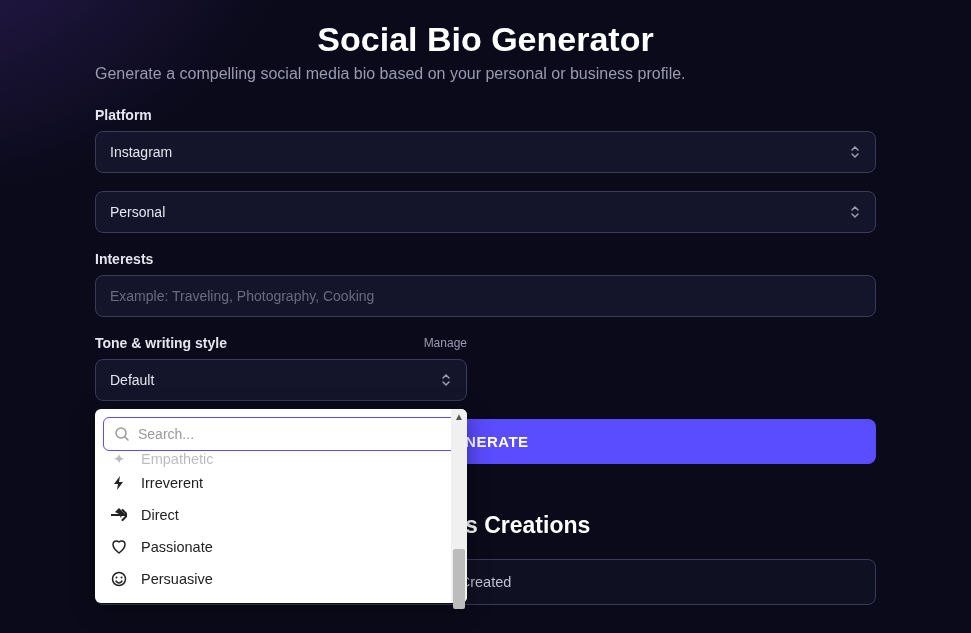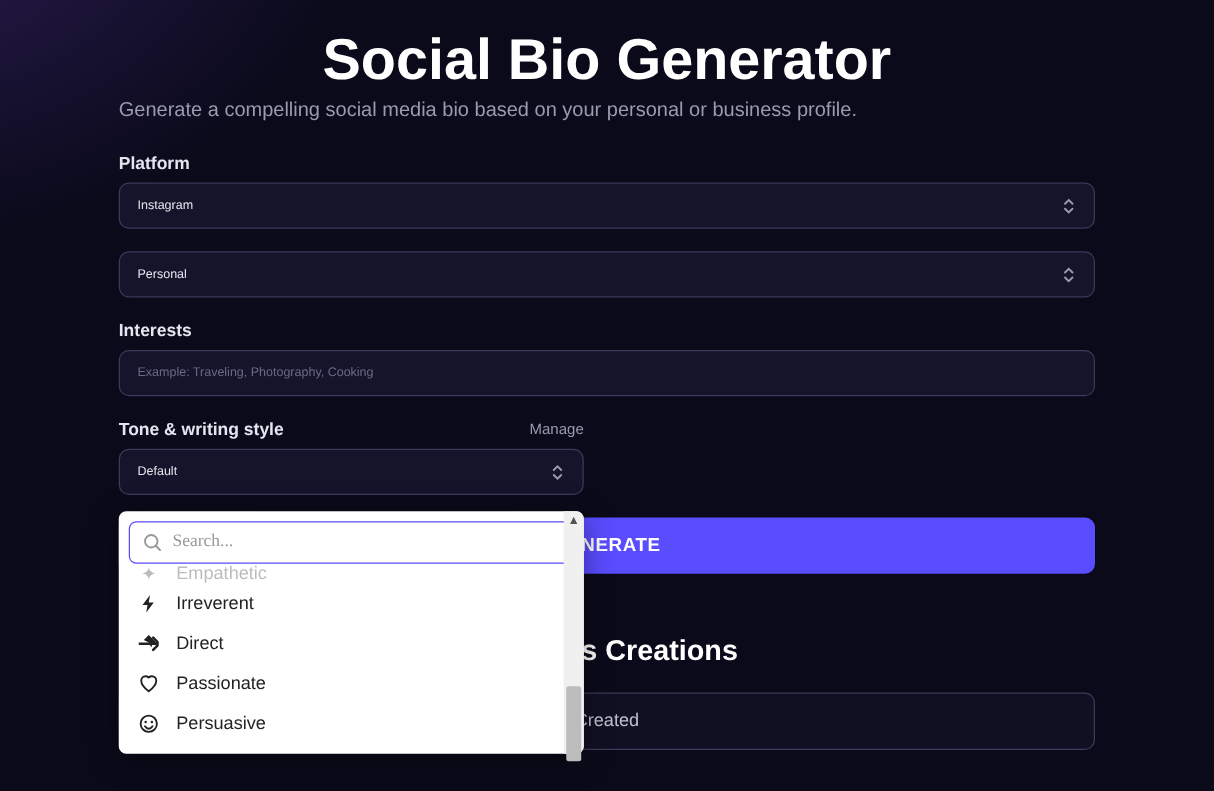--- a/index.html
+++ b/index.html
@@ -17,21 +17,21 @@
   width: 400px; height: 300px;
   background: radial-gradient(ellipse at top left, rgba(100,60,180,0.4), transparent 70%);
   pointer-events: none;
 }
 .container {
   position: relative;
   padding: 20px 95px 0 95px;
 }
 .title {
   text-align: center;
-  font-size: 46px;
+  font-size: 34px;
   font-weight: 800;
   margin-bottom: 6px;
 }
 .subtitle {
   text-align: left;
   font-size: 16px;
   color: #9a9ab0;
   margin-bottom: 24px;
 }
 .field { margin-bottom: 18px; }
@@ -49,21 +49,21 @@
   font-weight: 400;
   color: #9a9ab0;
   cursor: pointer;
 }
 .select, .input {
   width: 100%;
   background: rgba(30,30,60,0.5);
   border: 1px solid #3a3a5a;
   border-radius: 8px;
   padding: 12px 14px;
-  font-size: 10px;
+  font-size: 14px;
   color: #e5e5f0;
   position: relative;
   cursor: pointer;
 }
 .input { cursor: text; }
 .input::placeholder { color: #6a6a85; }
 .select .chev {
   position: absolute;
   right: 14px; top: 50%;
   transform: translateY(-50%);
@@ -129,21 +129,20 @@
   align-items: center;
   gap: 8px;
   margin-bottom: 6px;
 }
 .dropdown .search-wrap input {
   border: none;
   outline: none;
   font-size: 14px;
   flex: 1;
   color: #4c1d95;
-  font-family: Liberation Serif, serif;
 }
 .dropdown .search-wrap input::placeholder { color: #999; }
 .dropdown .opt {
   display: flex;
   align-items: center;
   gap: 12px;
   padding: 8px 6px;
   font-size: 14.5px;
   color: #222;
   cursor: pointer;

